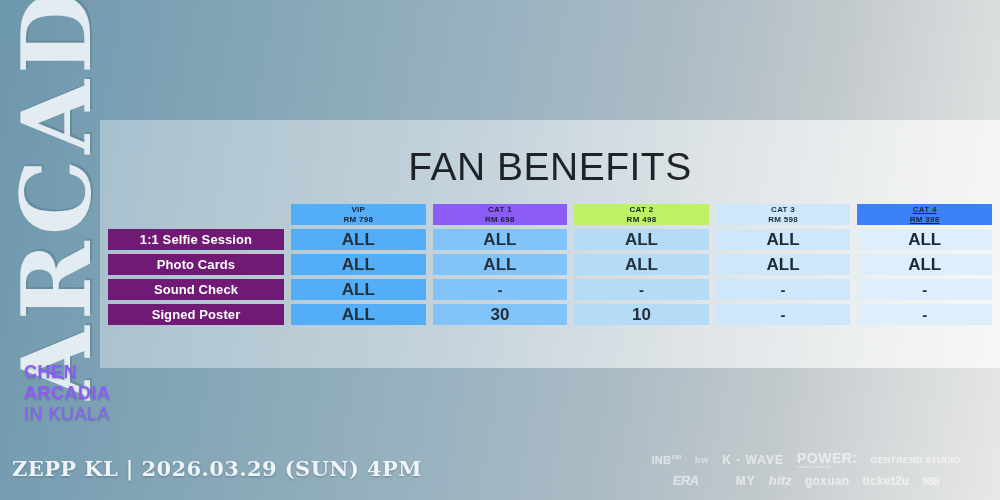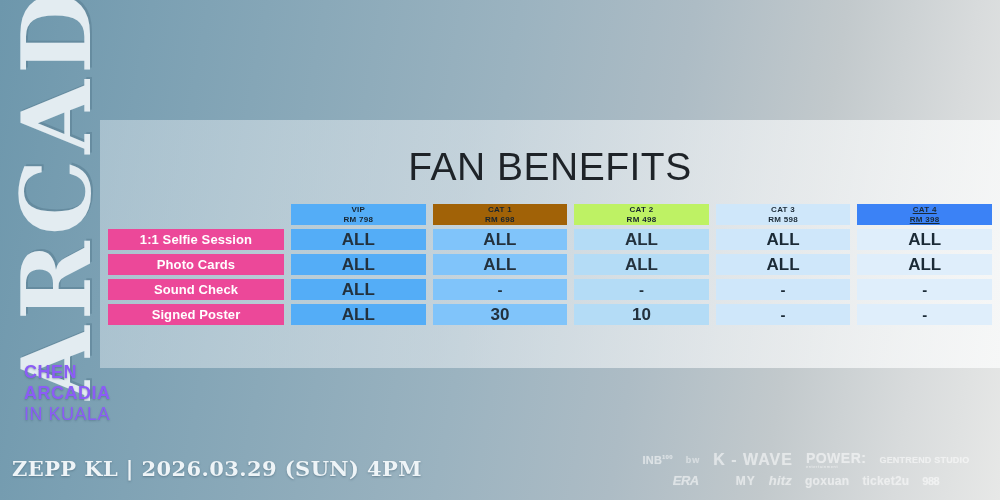--- a/index.html
+++ b/index.html
@@ -93,21 +93,21 @@
     align-items:center;
     justify-content:center;
     margin-bottom:4px;
     font-size:14px;
     font-weight:600;
     color:#23313d;
   }
   .cell.spacer-head { background:transparent; }
 
   .label-cell {
-    background:#ec4899;
+    background:#701a75;
     color:#ffffff;
     font-size:13px;
     font-weight:700;
     letter-spacing:.1px;
   }
 
   .head-cell {
     height:21px;
     display:flex; flex-direction:column;
     align-items:center; justify-content:center;
@@ -141,21 +141,21 @@
   .sponsor {
     color:#ffffff;
     white-space:nowrap;
     font-weight:800;
     letter-spacing:.2px;
     text-shadow:0 0 1px rgba(255,255,255,.5);
   }
   .s-inb   { font-size:11px; }
   .s-inb sup { font-size:6px; }
   .s-bw    { font-size:9px; font-weight:600; letter-spacing:1px; opacity:.8; }
-  .s-kwave { font-size:16px; letter-spacing:1px; }
+  .s-kwave { font-size:12px; letter-spacing:1px; }
   .s-power { font-size:14px; font-weight:700; letter-spacing:.5px; }
   .s-power small { display:block; font-size:4px; font-weight:400; letter-spacing:.6px; margin-top:-2px; }
   .s-gentrend { font-size:9px; font-weight:700; letter-spacing:.2px; }
   .s-era   { font-size:13px; font-style:italic; font-weight:800; letter-spacing:-.5px; }
   .s-my    { font-size:12px; font-weight:700; letter-spacing:1px;margin-left:24px; }
   .s-hitz  { font-size:13px; font-style:italic; font-weight:800; }
   .s-goxuan{ font-size:12px; font-weight:600; letter-spacing:.3px; }
   .s-ticket{ font-size:12px; font-weight:600; letter-spacing:.2px; }
   .s-last  { font-size:11px; font-weight:800; letter-spacing:-.5px; }
 </style>
@@ -182,21 +182,21 @@
       <div class="head-cell" style="background: rgb(84, 173, 247);">
         <span>VIP</span>
         <span>RM 798</span>
       </div>
       <div class="cell value-cell" style="background: rgb(84, 173, 247);">ALL</div>
       <div class="cell value-cell" style="background: rgb(84, 173, 247);">ALL</div>
       <div class="cell value-cell" style="background: rgb(84, 173, 247);">ALL</div>
       <div class="cell value-cell" style="background: rgb(84, 173, 247);">ALL</div>
     </div>
     <div class="col-tier tier1">
-      <div class="head-cell" style="background: #a16207;">
+      <div class="head-cell" style="background: #8b5cf6;">
         <span>CAT 1</span>
         <span>RM 698</span>
       </div>
       <div class="cell value-cell" style="background: rgb(128, 196, 250);">ALL</div>
       <div class="cell value-cell" style="background: rgb(128, 196, 250);">ALL</div>
       <div class="cell value-cell dash" style="background: rgb(128, 196, 250);">-</div>
       <div class="cell value-cell" style="background: rgb(128, 196, 250); text-align: center;">30</div>
     </div>
     <div class="col-tier tier2">
       <div class="head-cell" style="background: #bef264;">

